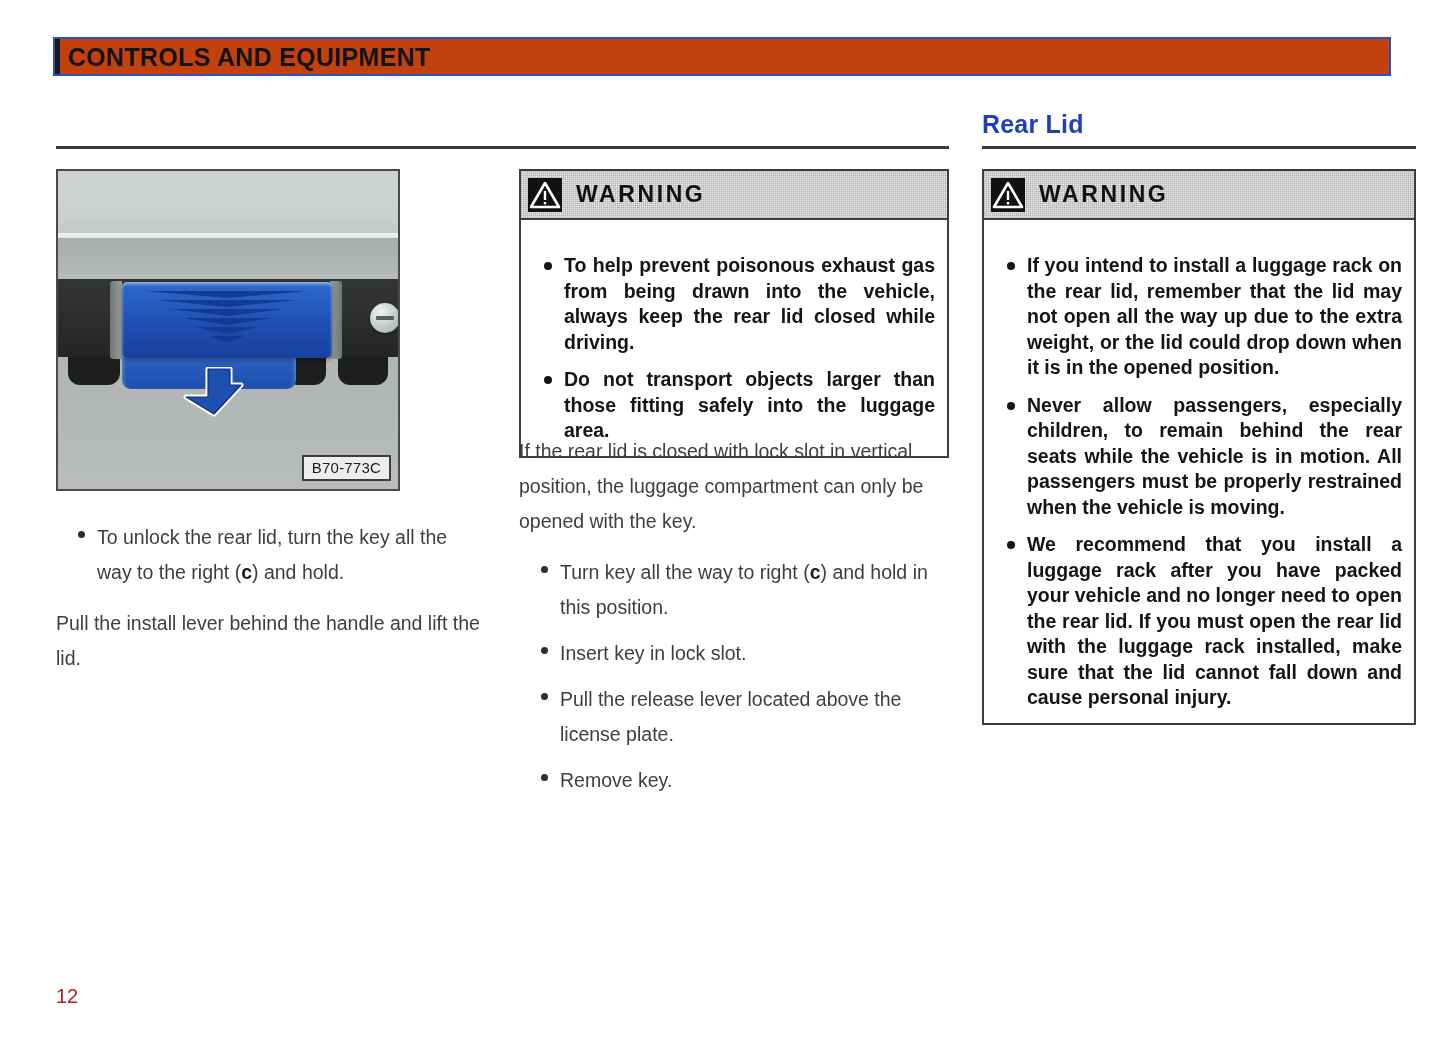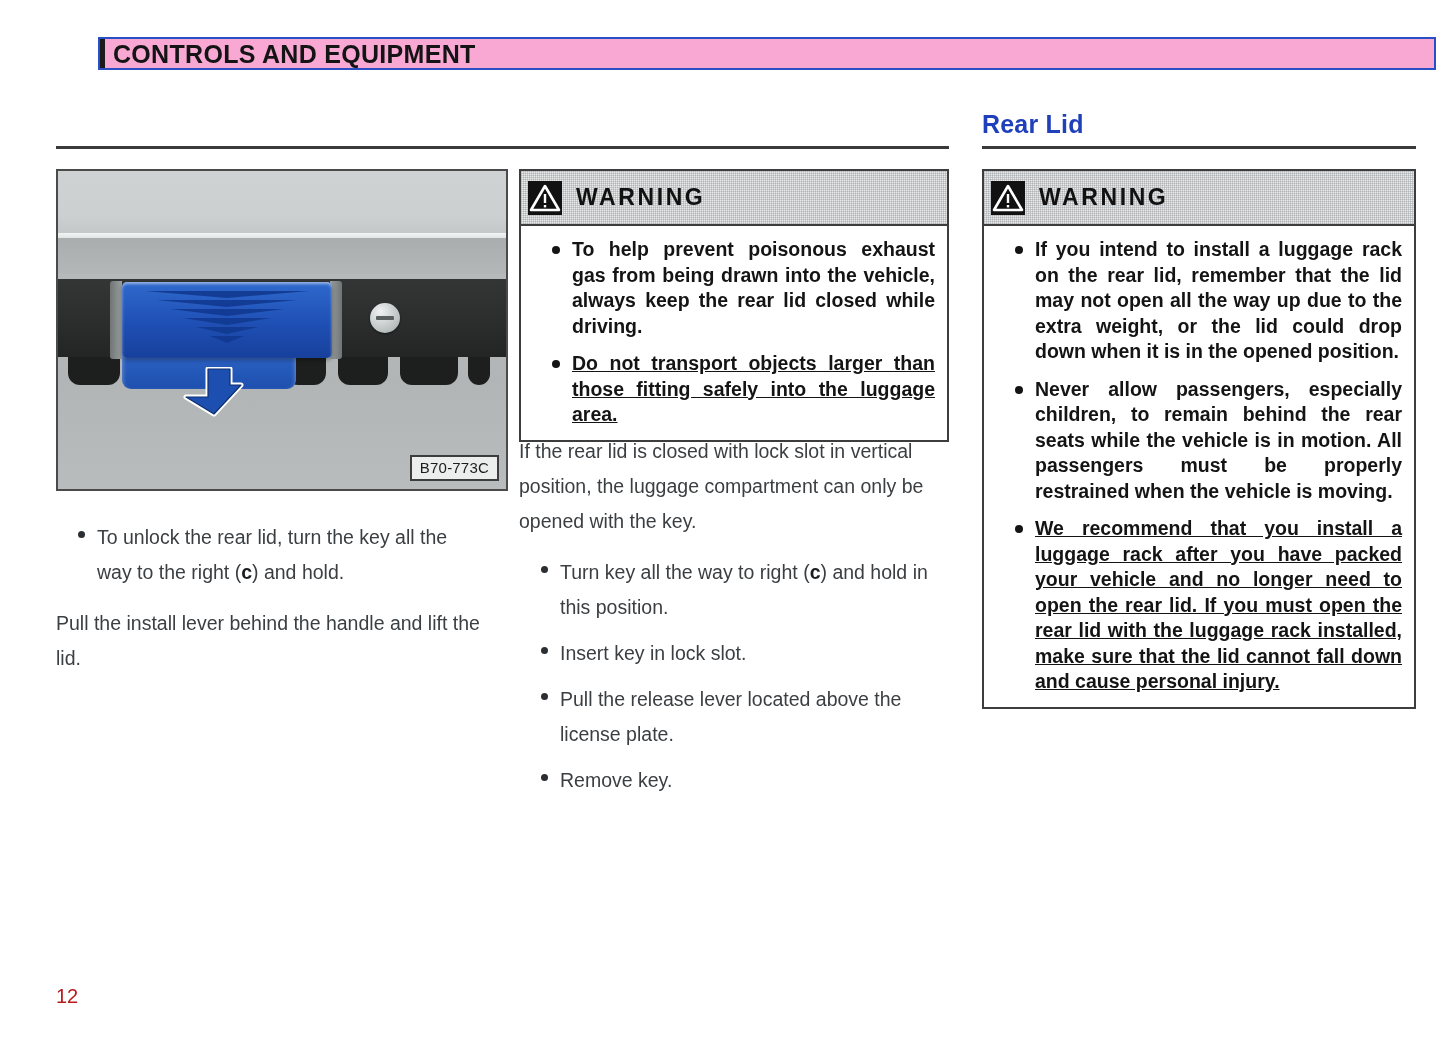--- a/index.html
+++ b/index.html
@@ -15,25 +15,24 @@
     color: #231f20;
     overflow: hidden;
   }
 
   
   #page-header {
     position: absolute;
     left: 53px;
     top: 37px;
     width: 1338px;
-    height: 33px;
+    height: 39px;
     border: 2px solid #2a4fc4;
     box-sizing: border-box;
-    background: #f9a8d4;
-    margin-left: 45px;
+    background: #c2410c;
   }
   #page-header .hdr-bar {
     position: absolute;
     left: 0px;
     top: 0px;
     width: 5px;
     height: 100%;
     background: #1a1a1a;
   }
   #page-header .hdr-title {
@@ -75,21 +74,21 @@
     letter-spacing: 0.2px;
     line-height: 28px;
     text-align: right;
   }
 
   
   #figure {
     position: absolute;
     left: 56px;
     top: 169px;
-    width: 452px;
+    width: 344px;
     height: 322px;
     border: 2px solid #4a4a4a;
     box-sizing: border-box;
     overflow: hidden;
     background: #b9bcbc;
   }
   .fig-photo {
     position: absolute;
     inset: 0;
   }
@@ -254,21 +253,21 @@
   }
 
   
   .warn-box {
     position: absolute;
     border: 2px solid #3d3d3d;
     box-sizing: border-box;
     background: #ffffff;
   }
   .warn-head {
-    height: 55px;
+    height: 49px;
     border-bottom: 2px solid #3d3d3d;
     background-color: #e9eaea;
     background-image:
       repeating-linear-gradient(0deg, rgba(120,125,130,.28) 0 1px, rgba(255,255,255,0) 1px 2px),
       repeating-linear-gradient(90deg, rgba(120,125,130,.28) 0 1px, rgba(255,255,255,0) 1px 2px);
     display: flex;
     align-items: center;
     padding-left: 7px;
     box-sizing: border-box;
   }
@@ -281,38 +280,39 @@
   }
   .warn-icon svg { display: block; }
   .warn-label {
     margin-left: 14px;
     font-size: 23px;
     font-weight: bold;
     letter-spacing: 2.6px;
     color: #111111;
   }
   .warn-body {
-    padding: 11px 12px 12px 25px;
+    padding: 11px 12px 12px 17px;
+    margin-top: 22px;
   }
   .warn-body ul {
     list-style: none;
     margin: 0;
     padding: 0;
   }
   .warn-body li {
     position: relative;
     padding-left: 26px;
     font-size: 19.5px;
     font-weight: bold;
     line-height: 25.5px;
     color: #141414;
     text-align: justify;
     margin-bottom: 12px;
   }
-  .warn-body li:last-child { margin-bottom: 0; text-decoration: underline; }
+  .warn-body li:last-child { margin-bottom: 0; }
   .warn-body li::before {
     content: "";
     position: absolute;
     left: 6px;
     top: 9px;
     width: 8px;
     height: 8px;
     border-radius: 50%;
     background: #141414;
   }

